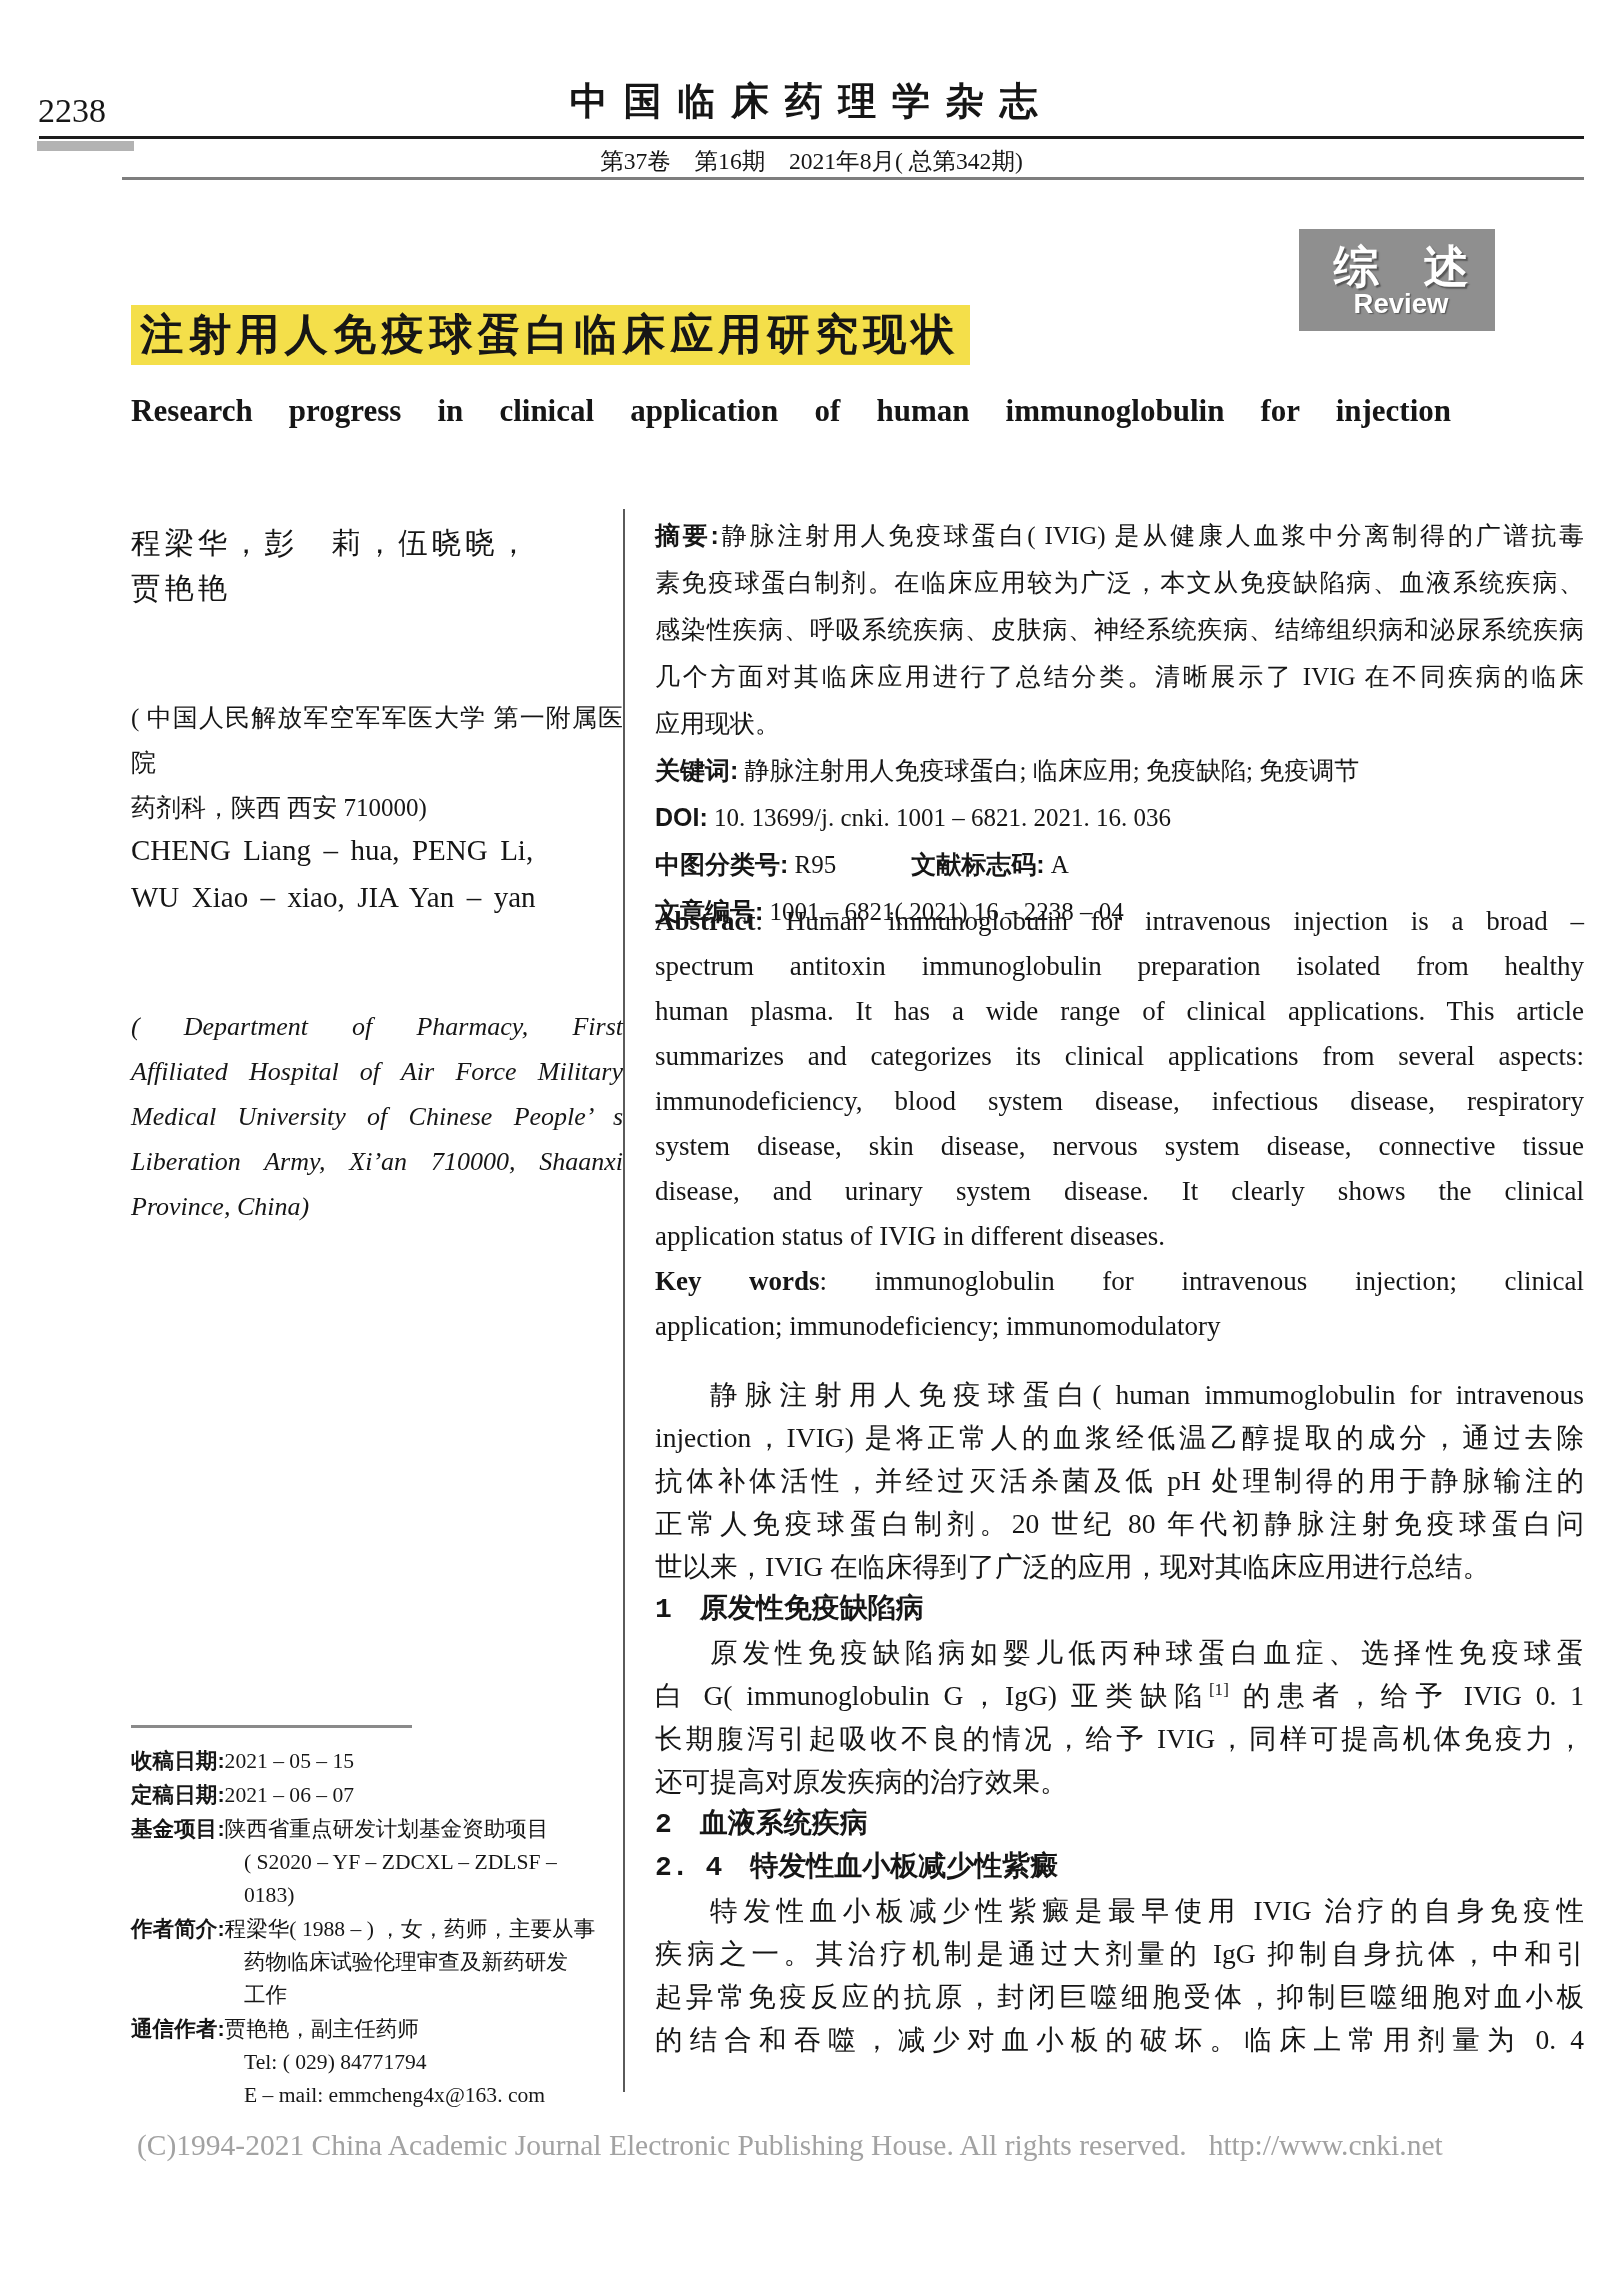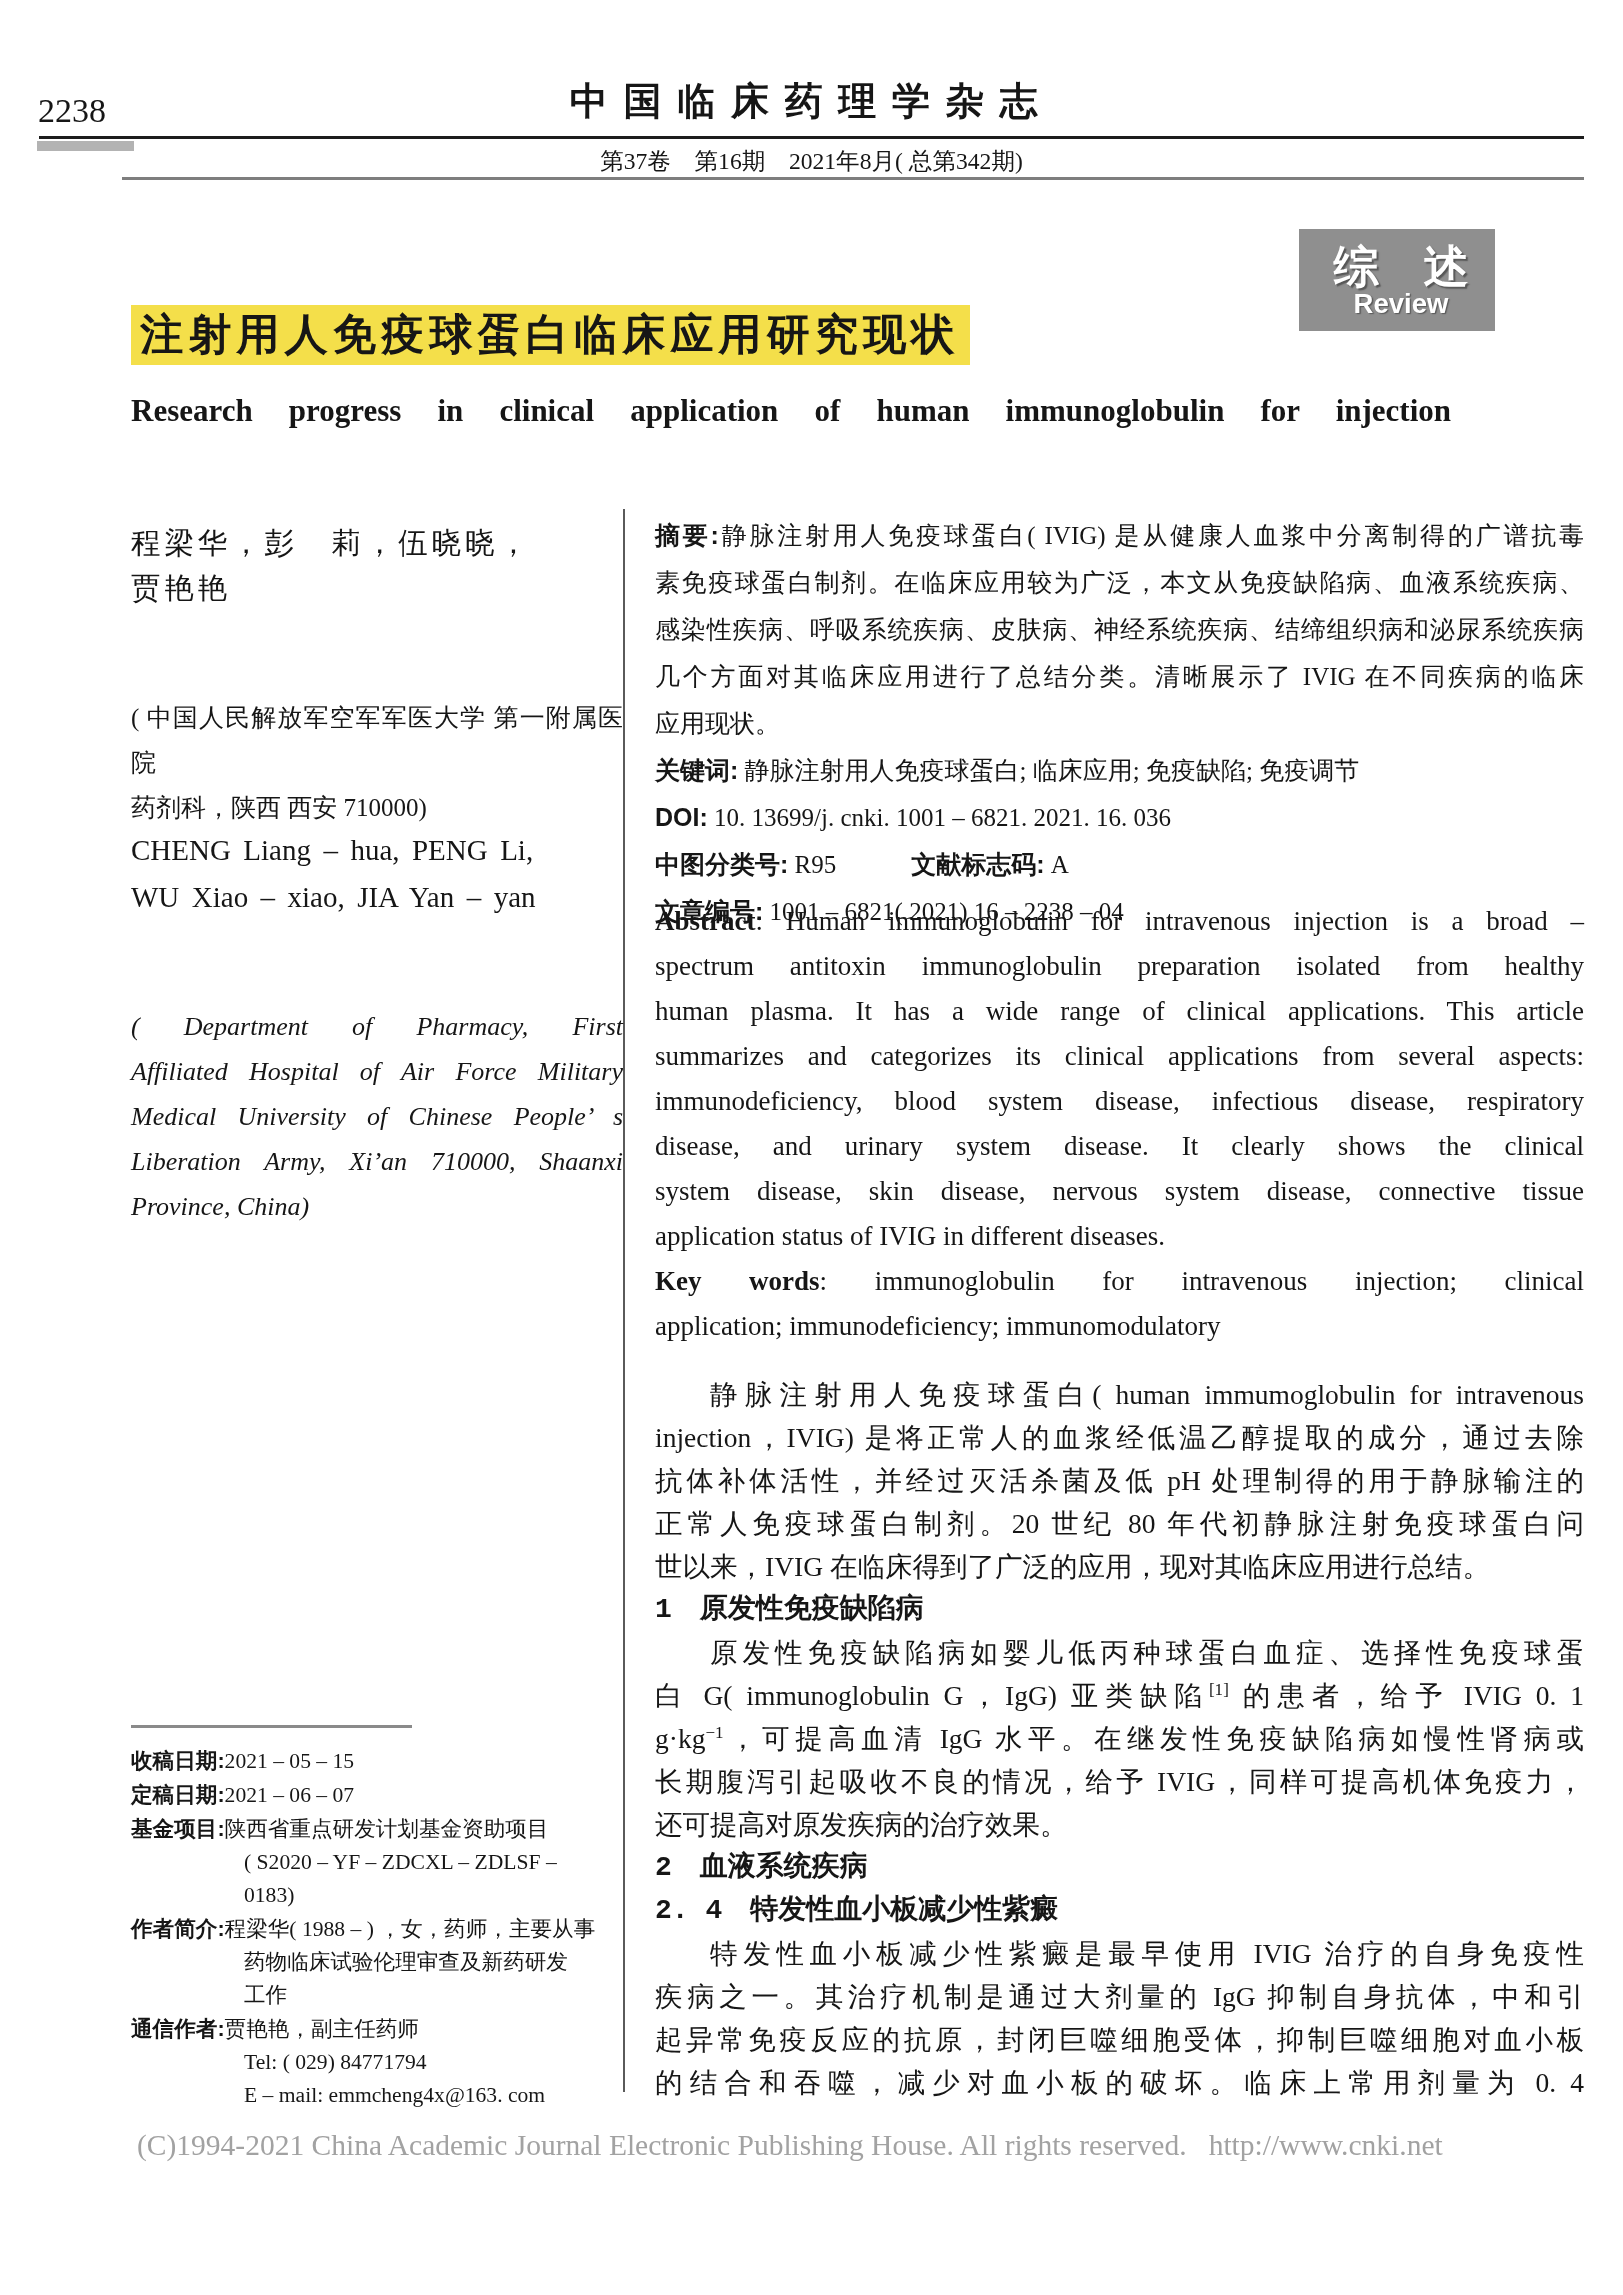--- a/index.html
+++ b/index.html
@@ -124,36 +124,35 @@
       <div class="tline"><span class="b">DOI:</span><span> 10. 13699/j. cnki. 1001 – 6821. 2021. 16. 036</span></div>
       <div class="tline"><span class="b">中图分类号:</span><span> R95　　　</span><span class="b">文献标志码:</span><span> A</span></div>
       <div class="tline"><span class="b">文章编号:</span><span> 1001 – 6821( 2021) 16 – 2238 – 04</span></div>
     </div>
   <div class="abs rcol absen">
       <div class="tline just"><span class="b">Abstract</span><span>: Human immunoglobulin for intravenous injection is a broad –</span></div>
       <div class="tline just"><span>spectrum antitoxin immunoglobulin preparation isolated from healthy</span></div>
       <div class="tline just"><span>human plasma. It has a wide range of clinical applications. This article</span></div>
       <div class="tline just"><span>summarizes and categorizes its clinical applications from several aspects:</span></div>
       <div class="tline just"><span>immunodeficiency, blood system disease, infectious disease, respiratory</span></div>
+      <div class="tline just"><span>system disease, skin disease, nervous system disease, connective tissue</span></div>
       <div class="tline just"><span>disease, and urinary system disease. It clearly shows the clinical</span></div>
-      <div class="tline just"><span>system disease, skin disease, nervous system disease, connective tissue</span></div>
       <div class="tline"><span>application status of IVIG in different diseases.</span></div>
       <div class="tline just"><span class="b">Key words</span><span>: immunoglobulin for intravenous injection; clinical</span></div>
       <div class="tline"><span>application; immunodeficiency; immunomodulatory</span></div>
     </div>
   <div class="abs rcol bodyb">
       <div class="tline just fi"><span>静脉注射用人免疫球蛋白( human immumoglobulin for intravenous</span></div>
       <div class="tline just"><span>injection，IVIG) 是将正常人的血浆经低温乙醇提取的成分，通过去除</span></div>
       <div class="tline just"><span>抗体补体活性，并经过灭活杀菌及低 pH 处理制得的用于静脉输注的</span></div>
       <div class="tline just"><span>正常人免疫球蛋白制剂。20 世纪 80 年代初静脉注射免疫球蛋白问</span></div>
       <div class="tline"><span>世以来，IVIG 在临床得到了广泛的应用，现对其临床应用进行总结。</span></div>
       <div class="tline head"><span>1　原发性免疫缺陷病</span></div>
       <div class="tline just fi"><span>原发性免疫缺陷病如婴儿低丙种球蛋白血症、选择性免疫球蛋</span></div>
       <div class="tline just"><span>白 G( immunoglobulin G，IgG) 亚类缺陷</span><sup>[1]</sup><span> 的患者，给予 IVIG 0. 1</span></div>
-      <div class="tline just"><span>g·kg</span><sup>−1</sup><span>，可提高血清 IgG 水平。在继发性免疫缺陷病如慢性肾病或</span></div>
       <div class="tline just"><span>长期腹泻引起吸收不良的情况，给予 IVIG，同样可提高机体免疫力，</span></div>
       <div class="tline"><span>还可提高对原发疾病的治疗效果。</span></div>
       <div class="tline head"><span>2　血液系统疾病</span></div>
       <div class="tline head"><span>2. 4　特发性血小板减少性紫癜</span></div>
       <div class="tline just fi"><span>特发性血小板减少性紫癜是最早使用 IVIG 治疗的自身免疫性</span></div>
       <div class="tline just"><span>疾病之一。其治疗机制是通过大剂量的 IgG 抑制自身抗体，中和引</span></div>
       <div class="tline just"><span>起异常免疫反应的抗原，封闭巨噬细胞受体，抑制巨噬细胞对血小板</span></div>
       <div class="tline just"><span>的结合和吞噬，减少对血小板的破坏。临床上常用剂量为 0. 4</span></div>
     </div>
 

